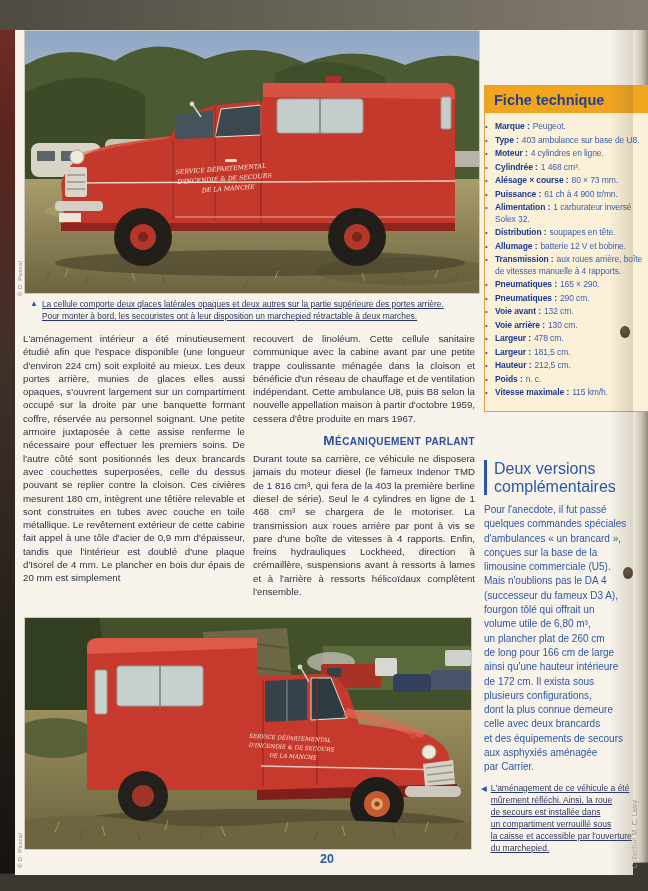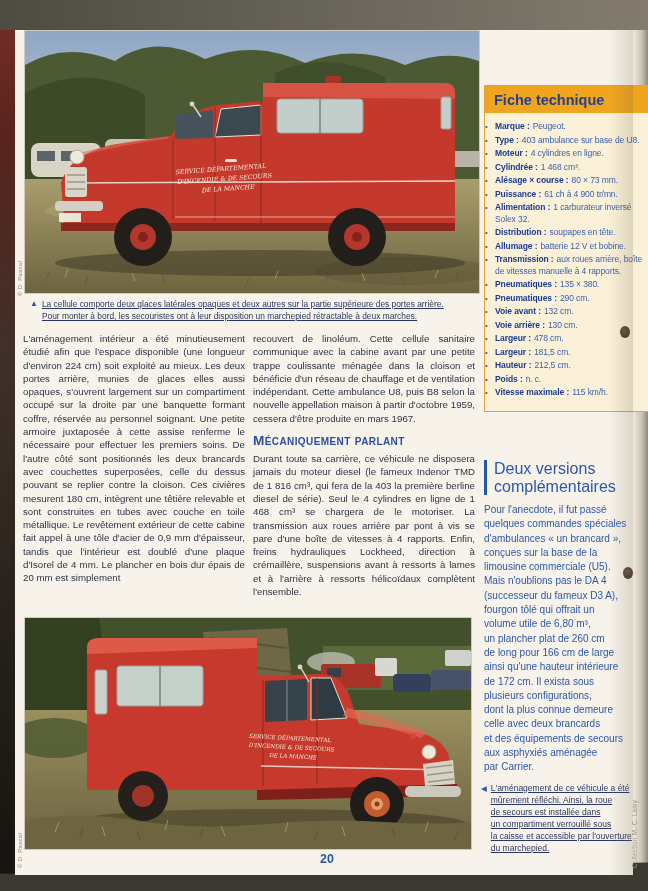--- a/index.html
+++ b/index.html
@@ -32,21 +32,21 @@
   .cap .mk{color:#2857a8;flex:0 0 auto;}
   .cap .txt{white-space:pre-line;text-decoration:underline;}
   .cap-top{position:absolute;left:15px;top:268px;width:452px;font-size:8.4px;line-height:12.2px;}
   .cap-top .mk{font-size:8px;line-height:12px;}
   .cap-bottom{position:absolute;left:466px;top:753px;width:158px;font-size:8.5px;line-height:11.9px;}
   .cap-bottom .mk{font-size:7.5px;line-height:11.5px;}
   .columns{position:absolute;left:8px;top:302px;width:452px;display:flex;gap:8px;}
   .col{width:222px;}
   .col h2{margin:0 0 3px;font-size:13.6px;line-height:16px;font-weight:bold;
     color:var(--heading_blue,#2b4fa0);font-variant:small-caps;letter-spacing:.4px;}
-  .col h2.h2b{margin:8px 0 3px;}
+  .col h2.h2b{margin:8px 0 3px;text-align:right;}
   .col p{margin:0;font-size:9.7px;line-height:13.3px;text-align:justify;color:#2e3447;}
   .fiche{position:absolute;left:469px;top:55px;width:171px;border:1px solid #e2a23a;
     background:var(--fiche_bg,#faf1d8);box-sizing:border-box;}
   .fiche-head{background:var(--fiche_orange,#f0a51e);color:#27408c;font-size:14.5px;
     font-weight:bold;padding:6px 0 5px 9px;}
   .fiche-body{padding:8px 6px 10px 0;}
   .ft-item{font-size:8.5px;line-height:11.7px;color:var(--fiche_value_blue,#3a5fae);
     padding-left:10px;text-indent:-10px;margin-bottom:1.8px;letter-spacing:-0.1px;}
   .ft-item .dot{display:inline-block;width:10px;text-indent:0;font-size:8px;color:#3a5fae;}
   .ft-item .lbl{font-weight:bold;color:var(--fiche_label_blue,#1c3c92);margin-right:3px;}
@@ -206,21 +206,21 @@
 
         <div class="ft-item">
           <span class="dot">•</span><span class="lbl">Allumage :</span><span class="val">batterie 12 V et bobine.</span>
         </div>
 
         <div class="ft-item">
           <span class="dot">•</span><span class="lbl">Transmission :</span><span class="val">aux roues arrière, boîte de vitesses manuelle à 4 rapports.</span>
         </div>
 
         <div class="ft-item">
-          <span class="dot">•</span><span class="lbl">Pneumatiques :</span><span class="val">135 × 380.</span>
+          <span class="dot">•</span><span class="lbl">Pneumatiques :</span><span class="val">165 × 290.</span>
         </div>
 
         <div class="ft-item">
           <span class="dot">•</span><span class="lbl">Pneumatiques :</span><span class="val">290 cm.</span>
         </div>
 
         <div class="ft-item">
           <span class="dot">•</span><span class="lbl">Voie avant :</span><span class="val">132 cm.</span>
         </div>
 

